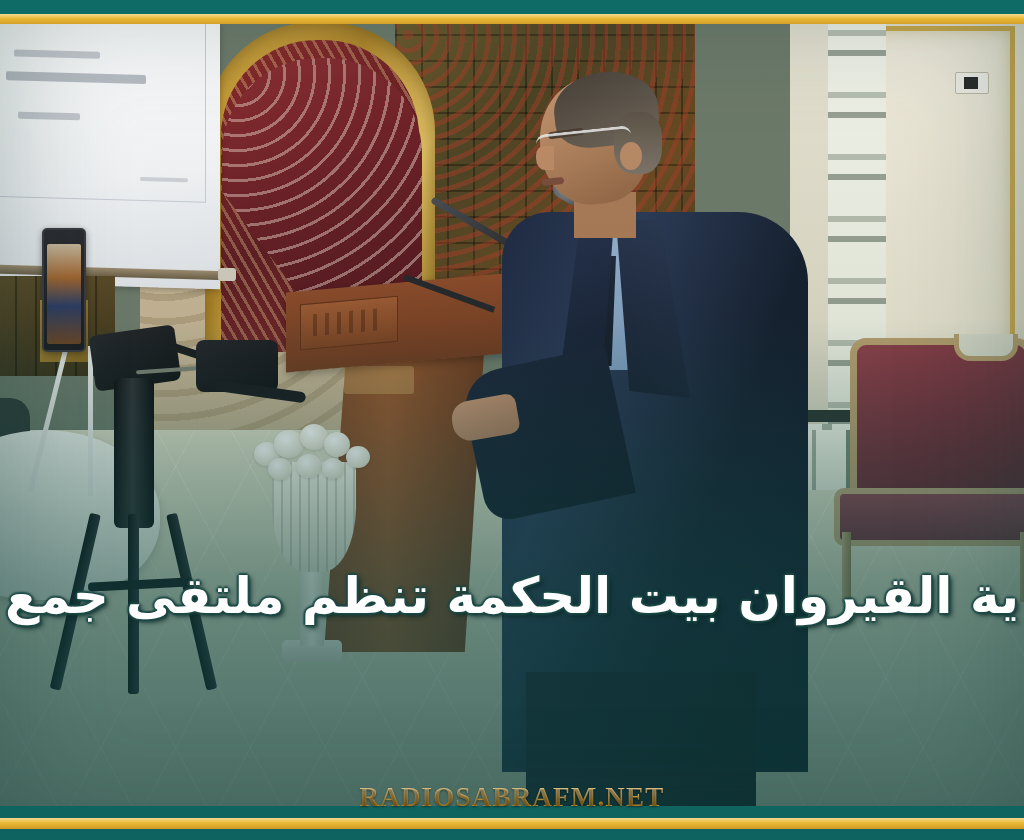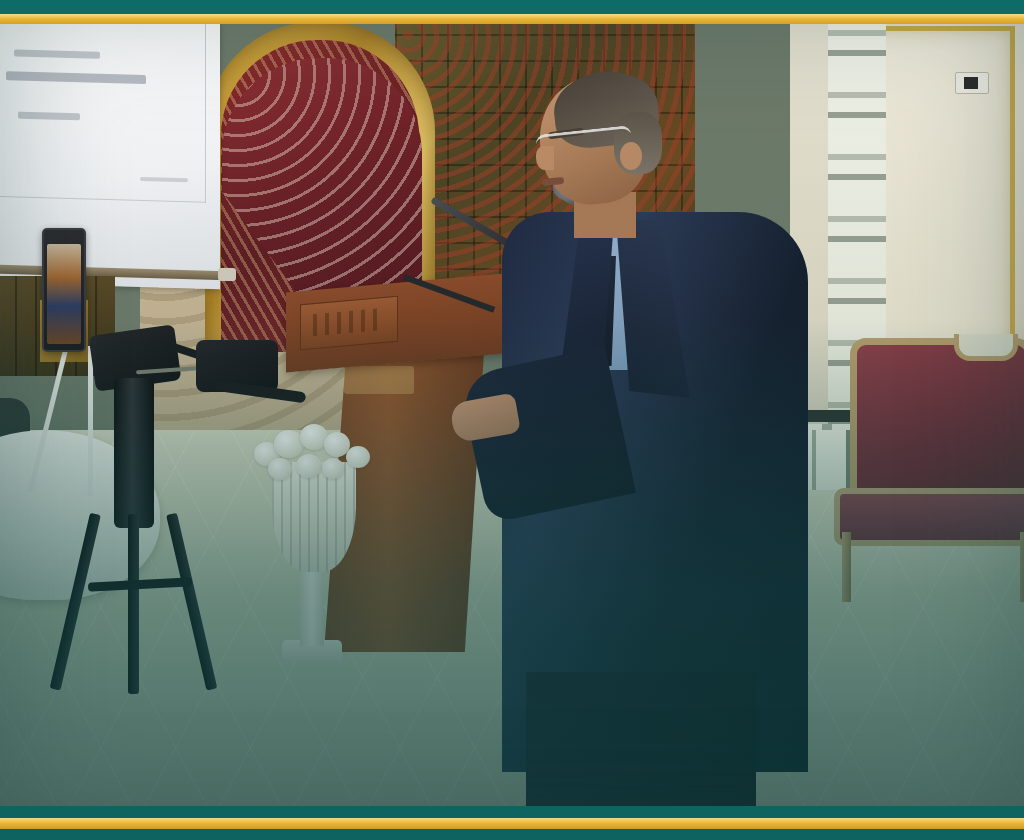--- a/index.html
+++ b/index.html
@@ -581,16 +581,18 @@
   <div class="grade"></div>
   <div class="vignette"></div>
 
   <div class="edge edge-top-teal"></div>
   <div class="edge edge-top-gold"></div>
   <div class="edge edge-bot-teal-a"></div>
   <div class="edge edge-bot-gold"></div>
   <div class="edge edge-bot-teal-b"></div>
 
   <div class="headline">
+    <span class="headline-line hl-1">ية القيروان بيت الحكمة تنظم ملتقى جمع</span>
   </div>
 
+  <div class="watermark">RADIOSABRAFM.NET</div>
 
 </div>
 
 </body></html>

